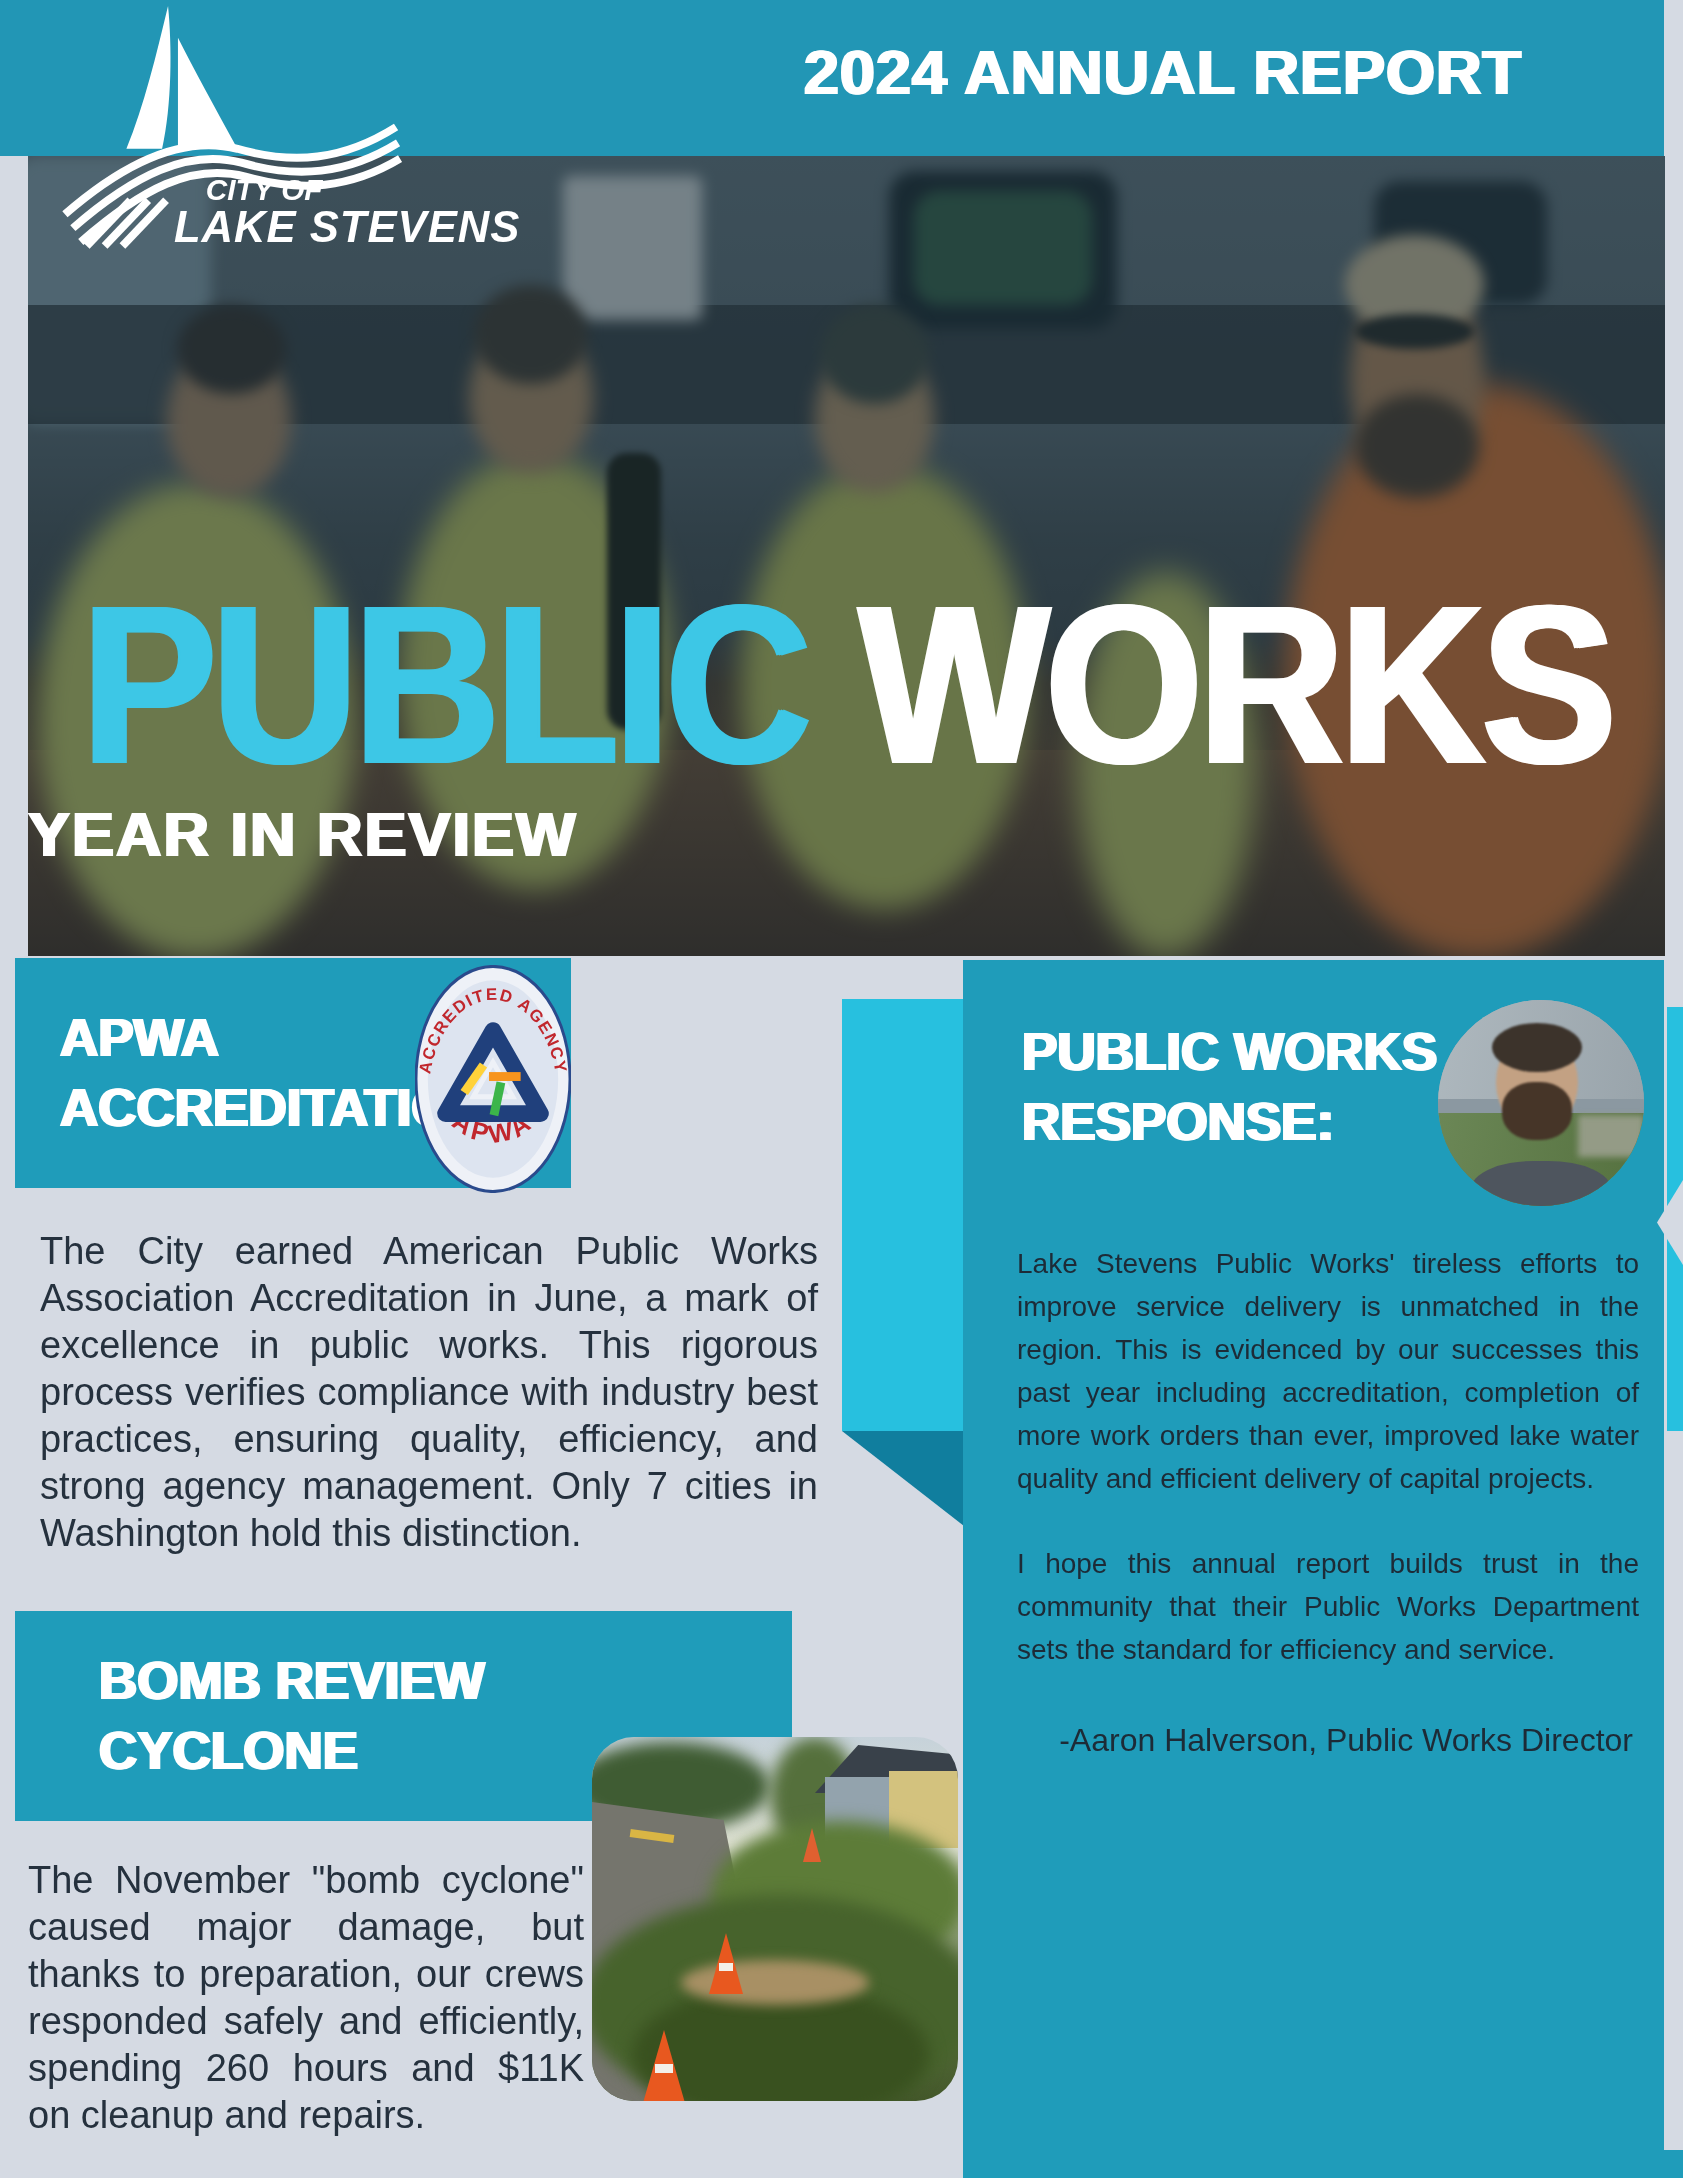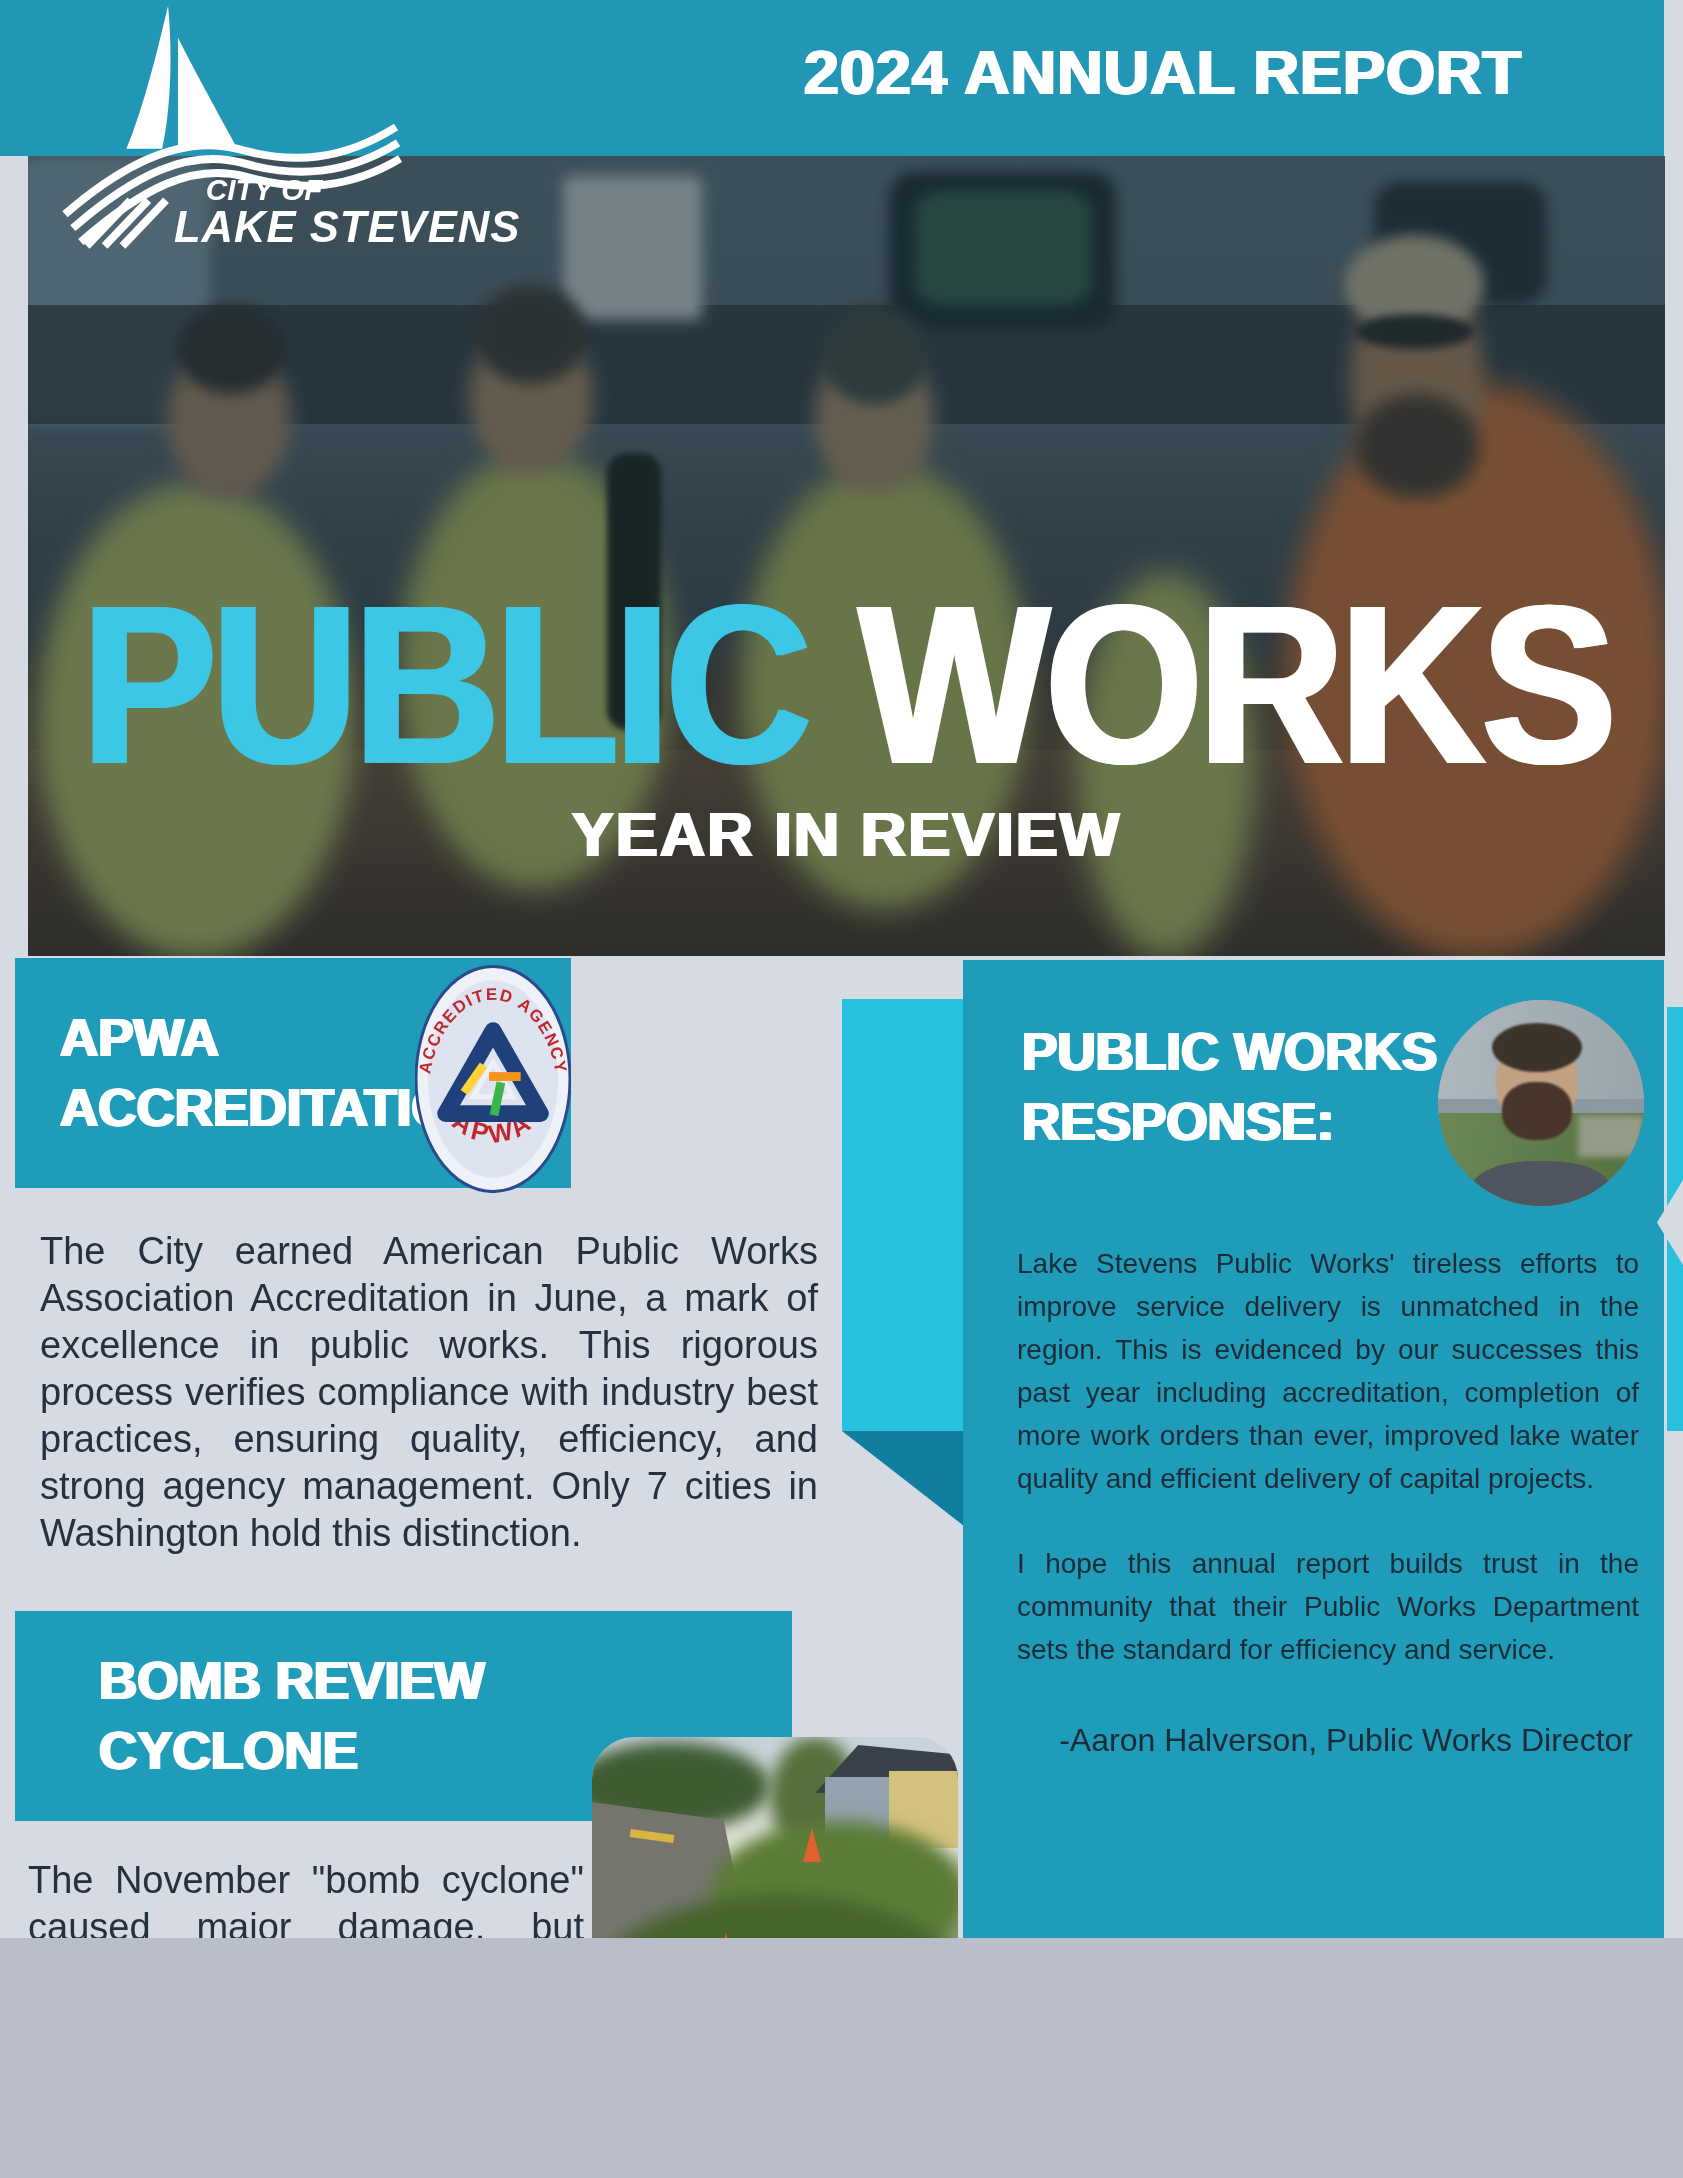--- a/index.html
+++ b/index.html
@@ -1,17 +1,17 @@
 <!DOCTYPE html>
 <html><head>
 <meta charset="utf-8">
 <style>
   html,body{margin:0;padding:0;background:#b9bec9;}
   .page{
-    position:relative;width:1683px;height:1938px;overflow:hidden;
+    position:relative;width:1683px;height:2178px;overflow:hidden;
     background:#d5dae3;font-family:"Liberation Sans",sans-serif;
   }
   .abs{position:absolute;}
   
   .header-bar{left:0;top:0;width:1664px;height:156px;background:#2296b5;}
   .report-title{
     position:absolute;right:142px;top:36px;color:#ffffff;
     font-size:63px;font-weight:700;letter-spacing:1px;white-space:nowrap;
     text-shadow:1.4px 0 #fff,-1.4px 0 #fff;
   }
@@ -26,21 +26,21 @@
   .hero .crisp{position:absolute;}
   .hero-overlay{position:absolute;left:0;top:0;right:0;bottom:0;background:rgba(30,49,59,0.50);}
   .hero-title{
     position:absolute;left:0;right:0;top:414px;text-align:center;white-space:nowrap;
     font-size:203px;font-weight:700;letter-spacing:-5px;line-height:1;
     transform:scaleY(1.12);transform-origin:center top;z-index:5;
   }
   .hero-title .t1{color:#3dc7e6;text-shadow:2.5px 0 #3dc7e6,-2.5px 0 #3dc7e6;}
   .hero-title .t2{color:#ffffff;text-shadow:2.5px 0 #fff,-2.5px 0 #fff;}
   .hero-subtitle{
-    position:absolute;left:0;right:0;top:642px;text-align:center;color:#ffffff;
+    position:absolute;left:0;right:0;top:642px;color:#ffffff;
     font-size:63px;font-weight:700;letter-spacing:2px;z-index:5;white-space:nowrap;
     text-shadow:1.5px 0 #fff,-1.5px 0 #fff;
   }
   
   .card{background:#1f9cba;}
   .card-heading{color:#ffffff;font-weight:700;font-size:53px;line-height:1.33;
     text-shadow:1.6px 0 #fff,-1.6px 0 #fff;white-space:nowrap;}
   .apwa-card{left:15px;top:958px;width:556px;height:230px;display:flex;flex-direction:column;justify-content:center;padding-left:45px;box-sizing:border-box;}
   .bomb-card{left:15px;top:1611px;width:777px;height:210px;display:flex;flex-direction:column;justify-content:center;padding-left:84px;box-sizing:border-box;}
   .body-text{color:#25313e;font-size:38px;line-height:47px;text-align:justify;}

